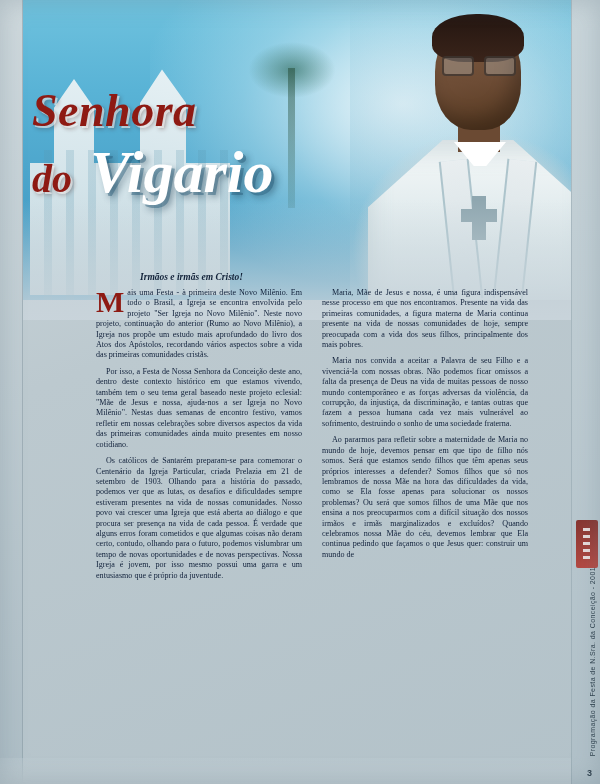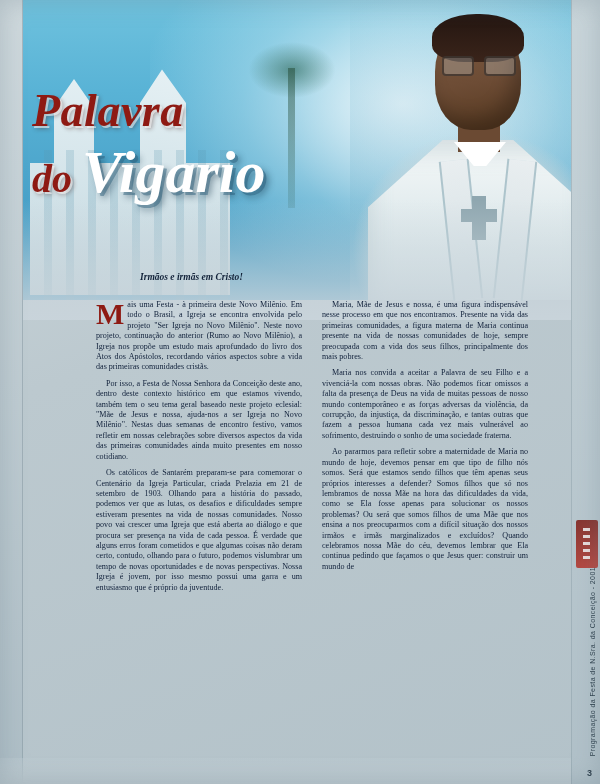--- a/index.html
+++ b/index.html
@@ -186,39 +186,39 @@
     color: #8e1a13;
     text-shadow: 2px 2px 0 rgba(255,255,255,0.55), 3px 3px 4px rgba(60,20,15,0.35);
     margin-top: 26px;
   }
   .title-vigario {
     font-family: "Liberation Serif", serif;
     font-weight: bold;
     font-style: italic;
     font-size: 60px;
     color: #ffffff;
-    margin-left: 10px;
+    margin-left: 18px;
     text-shadow: 3px 3px 0 rgba(40,90,120,0.45), 5px 5px 7px rgba(20,50,70,0.45);
   }
 
   
   .content {
     position: absolute;
     left: 96px; top: 272px;
     width: 432px;
     height: 480px;
     z-index: 6;
   }
   .lede {
     font-family: "Liberation Serif", serif;
     font-style: italic;
     font-weight: bold;
     font-size: 9.5px;
     color: #13233a;
-    margin: 0 0 18px 44px;
+    margin: 0 0 6px 44px;
   }
   .cols {
     column-count: 2;
     column-gap: 20px;
     font-size: 8.1px;
     line-height: 10.4px;
     text-align: justify;
     color: #10203a;
     height: 468px;
   }
@@ -324,21 +324,21 @@
       <div class="collar"></div>
       <div class="head"></div>
       <div class="hair"></div>
       <div class="glasses"></div>
       <div class="cross"></div>
     </div>
     <div class="photo-fade"></div>
   </div>
 
   <div class="title-wrap">
-    <div class="title-line1">Palavra</div>
+    <div class="title-line1">Senhora</div>
     <div class="title-line2">
       <span class="title-do">do</span><span class="title-vigario">Vigario</span>
     </div>
   </div>
 
   <div class="content">
     <div class="lede">Irmãos e irmãs em Cristo!</div>
     <div class="cols">
       <p class="first"><span class="dropcap">M</span><span>ais uma Festa - à primeira deste Novo Milênio. Em todo o Brasil, a Igreja se encontra envolvida pelo projeto "Ser Igreja no Novo Milênio". Neste novo projeto, continuação do anterior (Rumo ao Novo Milênio), a Igreja nos propõe um estudo mais aprofundado do livro dos Atos dos Apóstolos, recordando vários aspectos sobre a vida das primeiras comunidades cristãs.</span></p>
       <p>Por isso, a Festa de Nossa Senhora da Conceição deste ano, dentro deste contexto histórico em que estamos vivendo, também tem o seu tema geral baseado neste projeto eclesial: "Mãe de Jesus e nossa, ajuda-nos a ser Igreja no Novo Milênio". Nestas duas semanas de encontro festivo, vamos refletir em nossas celebrações sobre diversos aspectos da vida das primeiras comunidades ainda muito presentes em nosso cotidiano.</p>

